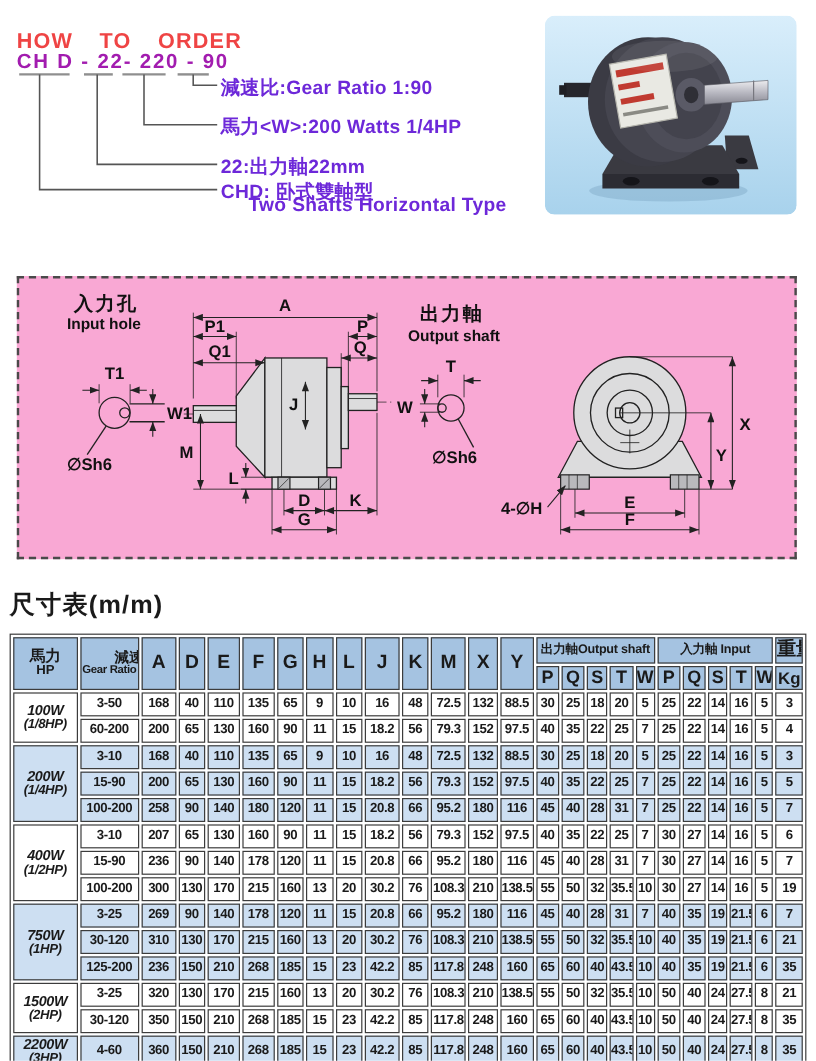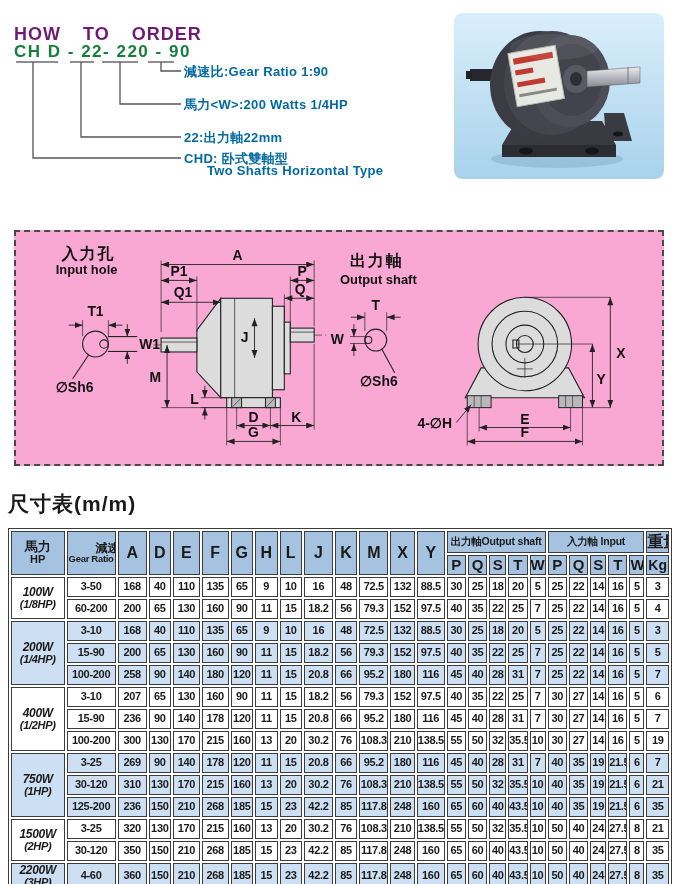--- a/index.html
+++ b/index.html
@@ -2,25 +2,25 @@
 <html><head>
 <meta charset="utf-8">
 <style>
   html,body{margin:0;padding:0;}
   body{
     width:680px;height:884px;position:relative;background:#fff;
     font-family:"Liberation Sans",sans-serif;color:#1a1a1a;overflow:hidden;
   }
   
   .order-title{position:absolute;left:14px;top:24px;font-size:18px;font-weight:bold;
-    letter-spacing:1px;word-spacing:16px;color:#701a75;}
+    letter-spacing:1px;word-spacing:16px;color:#ef4444;}
   .order-code{position:absolute;left:14px;top:42px;font-size:17px;font-weight:bold;
-    letter-spacing:1.5px;color:#15803d;}
-  .callout{position:absolute;left:184px;font-size:13px;font-weight:bold;
-    letter-spacing:.3px;color:#0369a1;white-space:nowrap;}
+    letter-spacing:1.5px;color:#a21caf;}
+  .callout{position:absolute;left:184px;font-size:16px;font-weight:bold;
+    letter-spacing:.3px;color:#6d28d9;white-space:nowrap;}
   .co-ratio{top:63px;} .co-watts{top:96px;} .co-shaft{top:129px;}
   .co-model{top:150px;} .co-model-en{top:163px;left:207px;}
   #order-lines{position:absolute;left:0;top:0;pointer-events:none;}
 
   
   .photo{position:absolute;left:454px;top:13px;width:210px;height:166px;border-radius:8px;overflow:hidden;}
 
   
   .diagram-panel{position:absolute;left:14px;top:230px;width:650px;height:236px;
     border:2px dashed #4a4a4a;box-sizing:border-box;background:#f9a8d4;}

